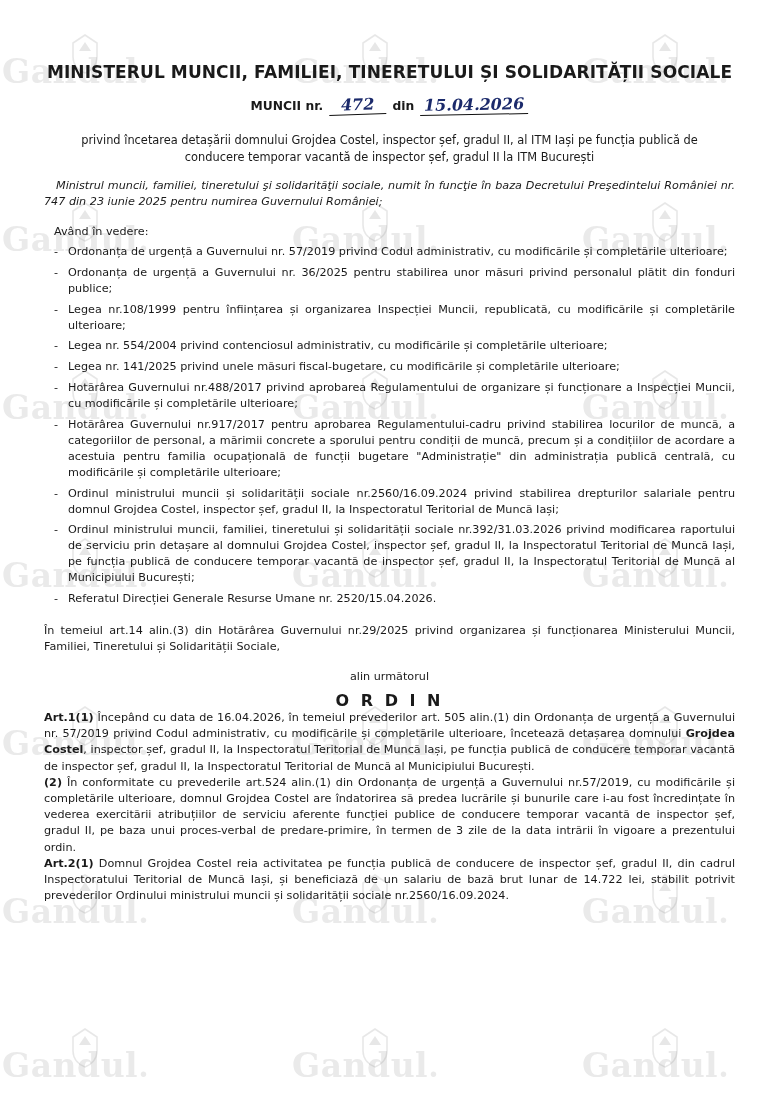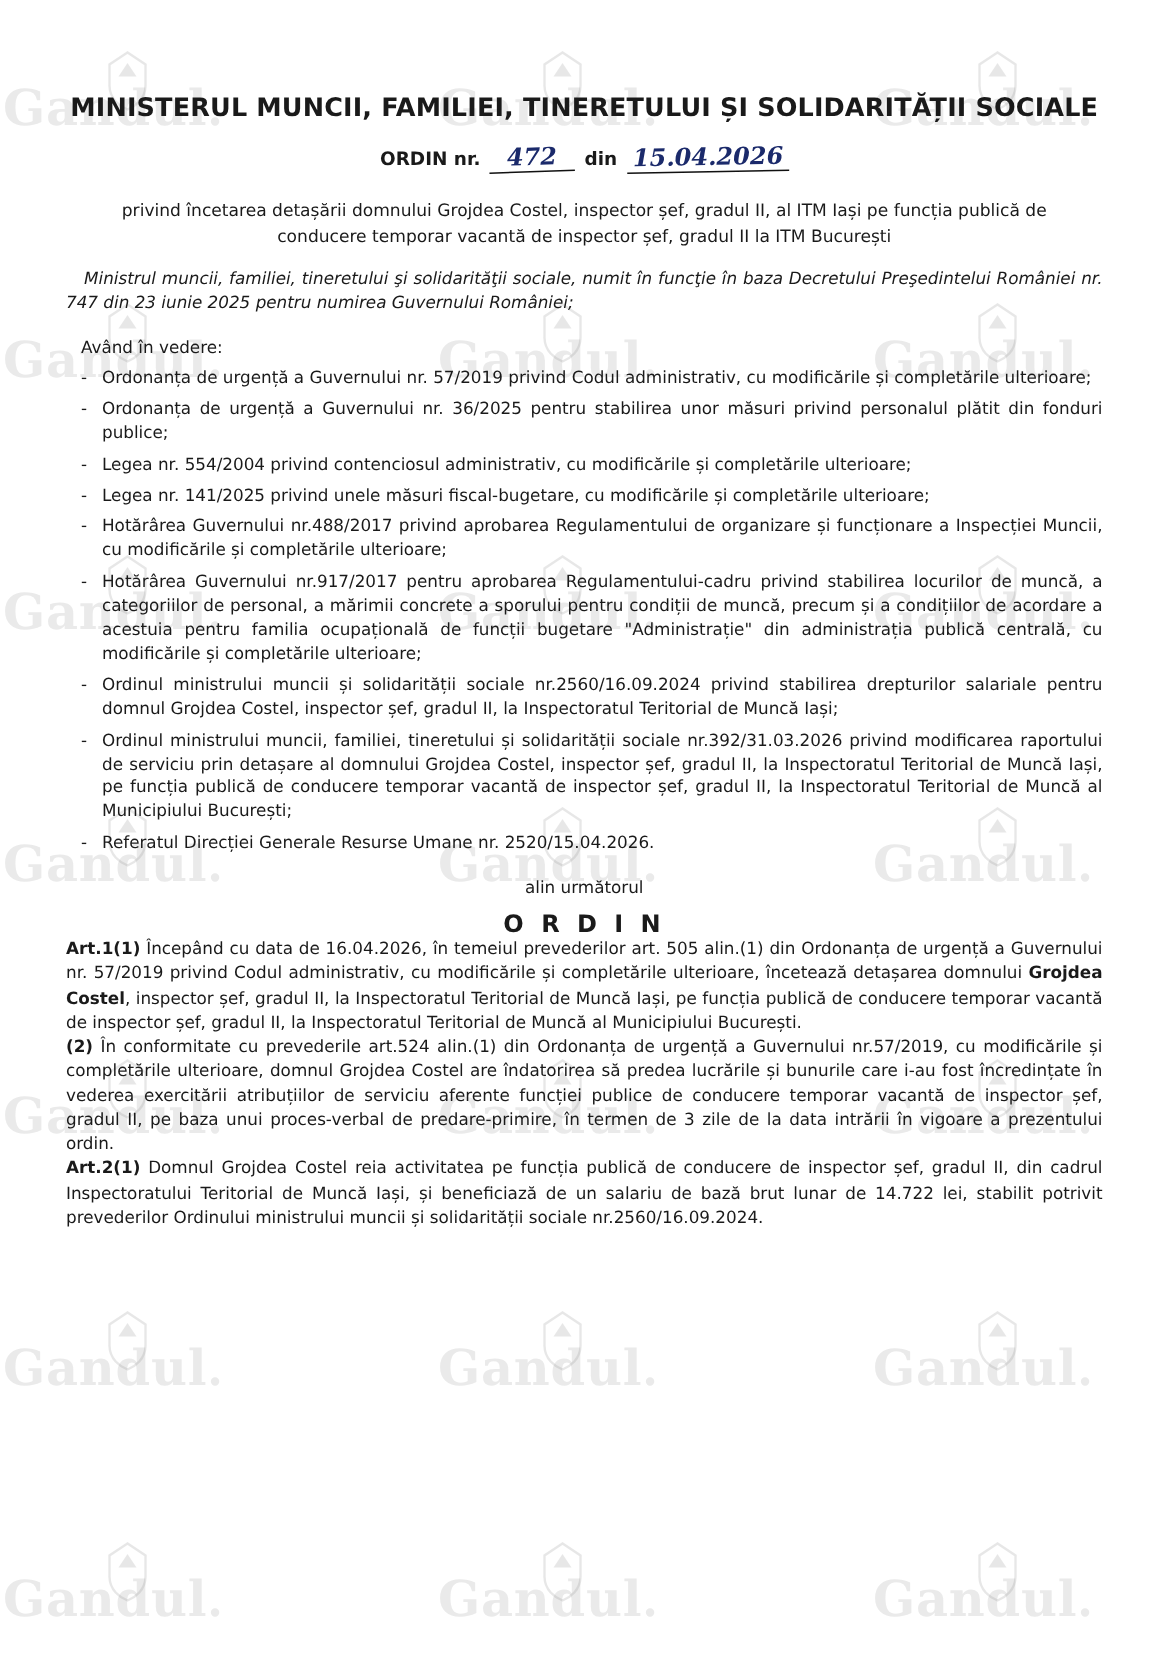--- a/index.html
+++ b/index.html
@@ -268,44 +268,46 @@
       <path d="M17 1 L5 9 v14 c0 9 7 14 12 16 5-2 12-7 12-16 V9 Z" fill="none" stroke="#8c8c8c" stroke-width="1.6"></path>
       <path d="M17 8 l-6 9 h12 Z" fill="#8c8c8c"></path>
     </svg>
 </div>
 
 <div class="page">
 
   <div class="ministry-title">MINISTERUL MUNCII, FAMILIEI, TINERETULUI ȘI SOLIDARITĂȚII SOCIALE</div>
 
   <div class="order-line">
-    <span class="lbl">ORDIN nr.</span>
+    <span class="lbl">MUNCII nr.</span>
     <span class="hand">472</span>
     <span class="lbl">din</span>
     <span class="hand date">15.04.2026</span>
   </div>
 
   <div class="subject">privind încetarea detașării domnului Grojdea Costel, inspector șef, gradul II, al ITM Iași pe funcția publică de conducere temporar vacantă de inspector șef, gradul II la ITM București</div>
 
   <div class="para indent">Ministrul muncii, familiei, tineretului şi solidarităţii sociale, numit în funcţie în baza Decretului Preşedintelui României nr. 747 din 23 iunie 2025 pentru numirea Guvernului României;</div>
 
   <div class="avand">Având în vedere:</div>
 
   <ul class="basis">
     <li>Ordonanța de urgență a Guvernului nr. 57/2019 privind Codul administrativ, cu modificările și completările ulterioare;</li>
     <li>Ordonanța de urgență a Guvernului nr. 36/2025 pentru stabilirea unor măsuri privind personalul plătit din fonduri publice;</li>
+    <li>Legea nr.108/1999 pentru înființarea și organizarea Inspecției Muncii, republicată, cu modificările și completările ulterioare;</li>
     <li>Legea nr. 554/2004 privind contenciosul administrativ, cu modificările și completările ulterioare;</li>
     <li>Legea nr. 141/2025 privind unele măsuri fiscal-bugetare, cu modificările și completările ulterioare;</li>
     <li>Hotărârea Guvernului nr.488/2017 privind aprobarea Regulamentului de organizare și funcționare a Inspecției Muncii, cu modificările și completările ulterioare;</li>
     <li>Hotărârea Guvernului nr.917/2017 pentru aprobarea Regulamentului-cadru privind stabilirea locurilor de muncă, a categoriilor de personal, a mărimii concrete a sporului pentru condiții de muncă, precum și a condițiilor de acordare a acestuia pentru familia ocupațională de funcții bugetare "Administrație" din administrația publică centrală, cu modificările și completările ulterioare;</li>
     <li>Ordinul ministrului muncii și solidarității sociale nr.2560/16.09.2024 privind stabilirea drepturilor salariale pentru domnul Grojdea Costel, inspector șef, gradul II, la Inspectoratul Teritorial de Muncă Iași;</li>
     <li>Ordinul ministrului muncii, familiei, tineretului și solidarității sociale nr.392/31.03.2026 privind modificarea raportului de serviciu prin detașare al domnului Grojdea Costel, inspector șef, gradul II, la Inspectoratul Teritorial de Muncă Iași, pe funcția publică de conducere temporar vacantă de inspector șef, gradul II, la Inspectoratul Teritorial de Muncă al Municipiului București;</li>
     <li>Referatul Direcției Generale Resurse Umane nr. 2520/15.04.2026.</li>
   </ul>
 
+  <div class="temei">În temeiul art.14 alin.(3) din Hotărârea Guvernului nr.29/2025 privind organizarea și funcționarea Ministerului Muncii, Familiei, Tineretului și Solidarității Sociale,</div>
 
   <div class="emite">alin următorul</div>
   <div class="ordin-word">O R D I N</div>
 
   <div class="article">
     <span class="art-label">Art.1</span><span class="art-label">(1)</span>
     <span>Începând cu data de 16.04.2026, în temeiul prevederilor art. 505 alin.(1) din Ordonanța de urgență a Guvernului nr. 57/2019 privind Codul administrativ, cu modificările și completările ulterioare, încetează detașarea domnului </span><b>Grojdea Costel</b><span>, inspector șef, gradul II, la Inspectoratul Teritorial de Muncă Iași, pe funcția publică de conducere temporar vacantă de inspector șef, gradul II, la Inspectoratul Teritorial de Muncă al Municipiului București.</span>
   </div>
 
   <div class="article">

